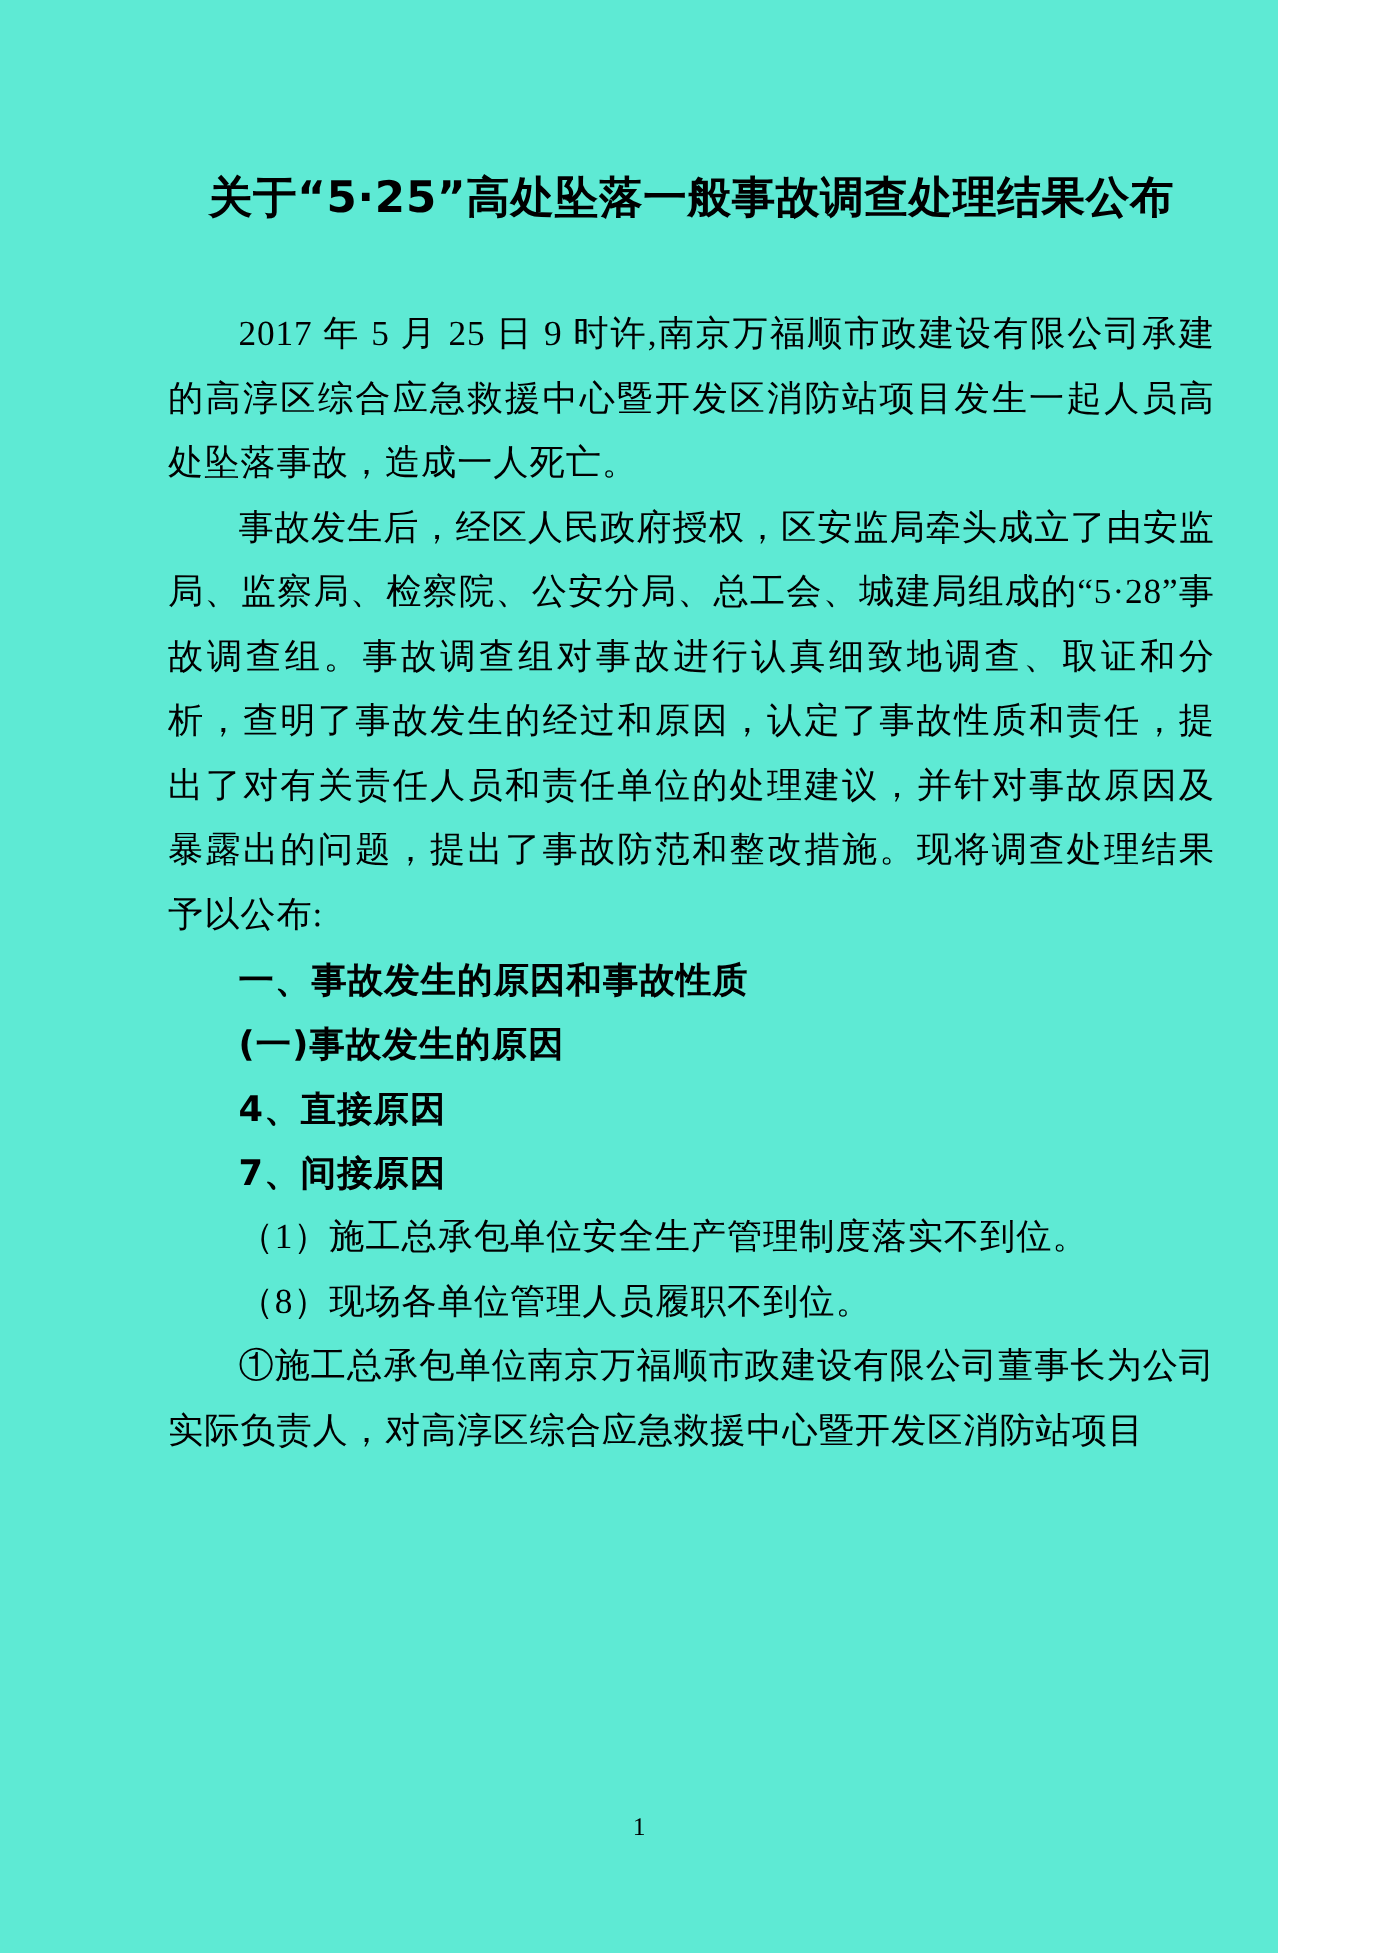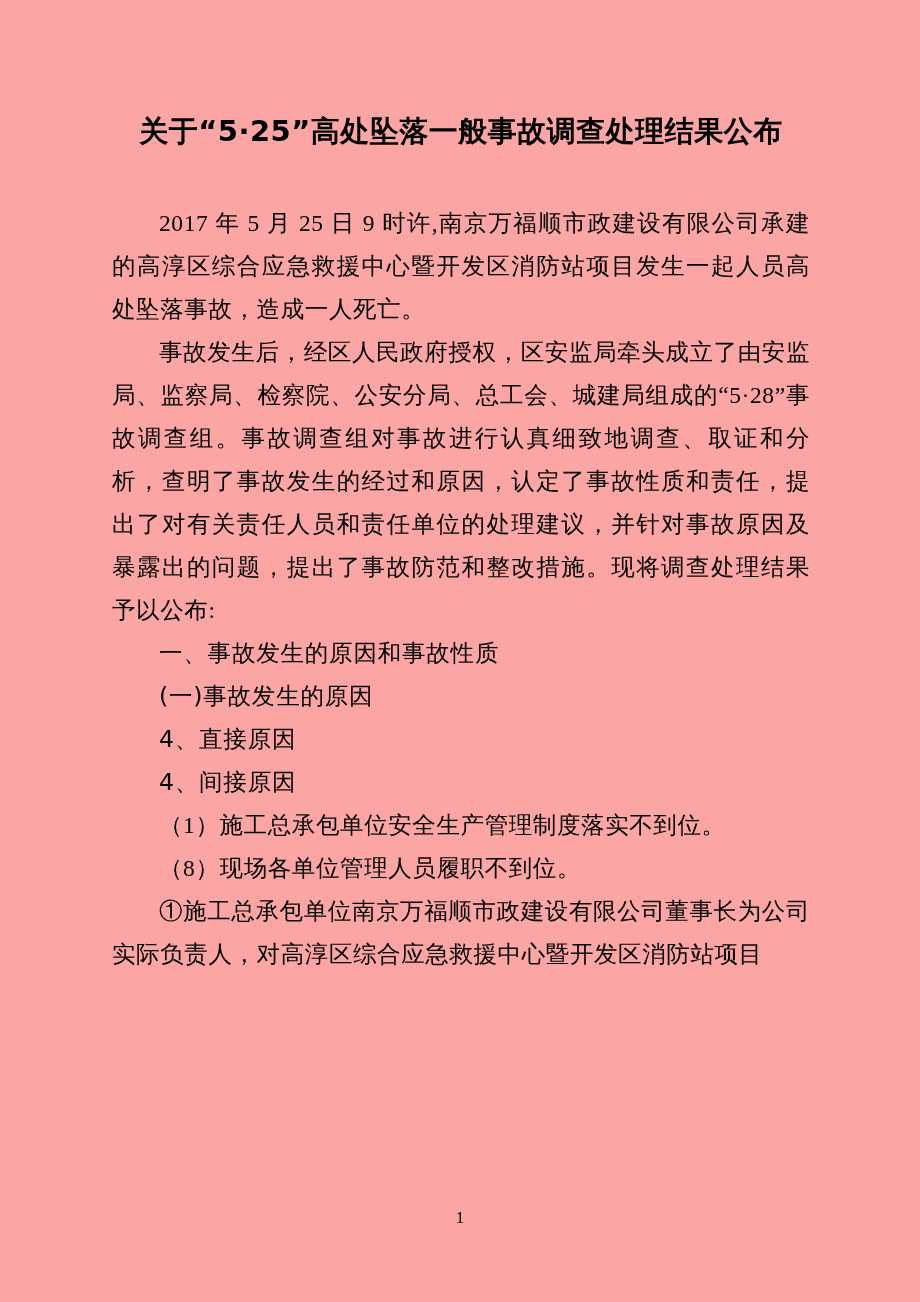--- a/index.html
+++ b/index.html
@@ -5,23 +5,23 @@
   * { box-sizing: border-box; }
   html, body { margin: 0; padding: 0; }
   body {
     width: 920px;
     height: 1302px;
     background: #ffffff;
     overflow: hidden;
   }
   .page {
     position: relative;
-    width: 920px;
+    width: 852px;
     height: 1302px;
-    background: #fca5a5;
+    background: #5eead4;
     color: #000000;
     font-family: "Liberation Serif", "DejaVu Serif", serif;
   }
   .content {
     position: absolute;
     left: 112px;
     top: 110px;
     width: 698px;
   }
   .doc-title {
@@ -36,21 +36,21 @@
   .para {
     font-size: 23.5px;
     line-height: 43px;
     letter-spacing: 0.6px;
     margin: 0;
     text-align: justify;
     text-indent: 2em;
     word-break: break-all;
   }
   .heading {
-    font-weight: normal;
+    font-weight: bold;
     font-family: "DejaVu Sans", "Liberation Sans", sans-serif;
     letter-spacing: 0.8px;
   }
   .page-number {
     position: absolute;
     left: 0;
     right: 0;
     bottom: 74px;
     text-align: center;
     font-size: 17px;
@@ -65,21 +65,21 @@
     <div class="doc-title">关于“5·25”高处坠落一般事故调查处理结果公布</div>
 
     <p class="para">2017 年 5 月 25 日 9 时许,南京万福顺市政建设有限公司承建的高淳区综合应急救援中心暨开发区消防站项目发生一起人员高处坠落事故，造成一人死亡。</p>
     <p class="para">事故发生后，经区人民政府授权，区安监局牵头成立了由安监局、监察局、检察院、公安分局、总工会、城建局组成的“5·28”事故调查组。事故调查组对事故进行认真细致地调查、取证和分析，查明了事故发生的经过和原因，认定了事故性质和责任，提出了对有关责任人员和责任单位的处理建议，并针对事故原因及暴露出的问题，提出了事故防范和整改措施。现将调查处理结果予以公布:</p>
 
     <p class="para heading">一、事故发生的原因和事故性质</p>
     <p class="para heading">(一)事故发生的原因</p>
     <p class="para heading">4、直接原因</p>
 
 
-    <p class="para heading">4、间接原因</p>
+    <p class="para heading">7、间接原因</p>
 
     <p class="para">（1）施工总承包单位安全生产管理制度落实不到位。</p>
     <p class="para">（8）现场各单位管理人员履职不到位。</p>
     <p class="para">①施工总承包单位南京万福顺市政建设有限公司董事长为公司实际负责人，对高淳区综合应急救援中心暨开发区消防站项目</p>
   </div>
 
   <div class="page-number">1</div>
 </div>
 
 </body></html>

